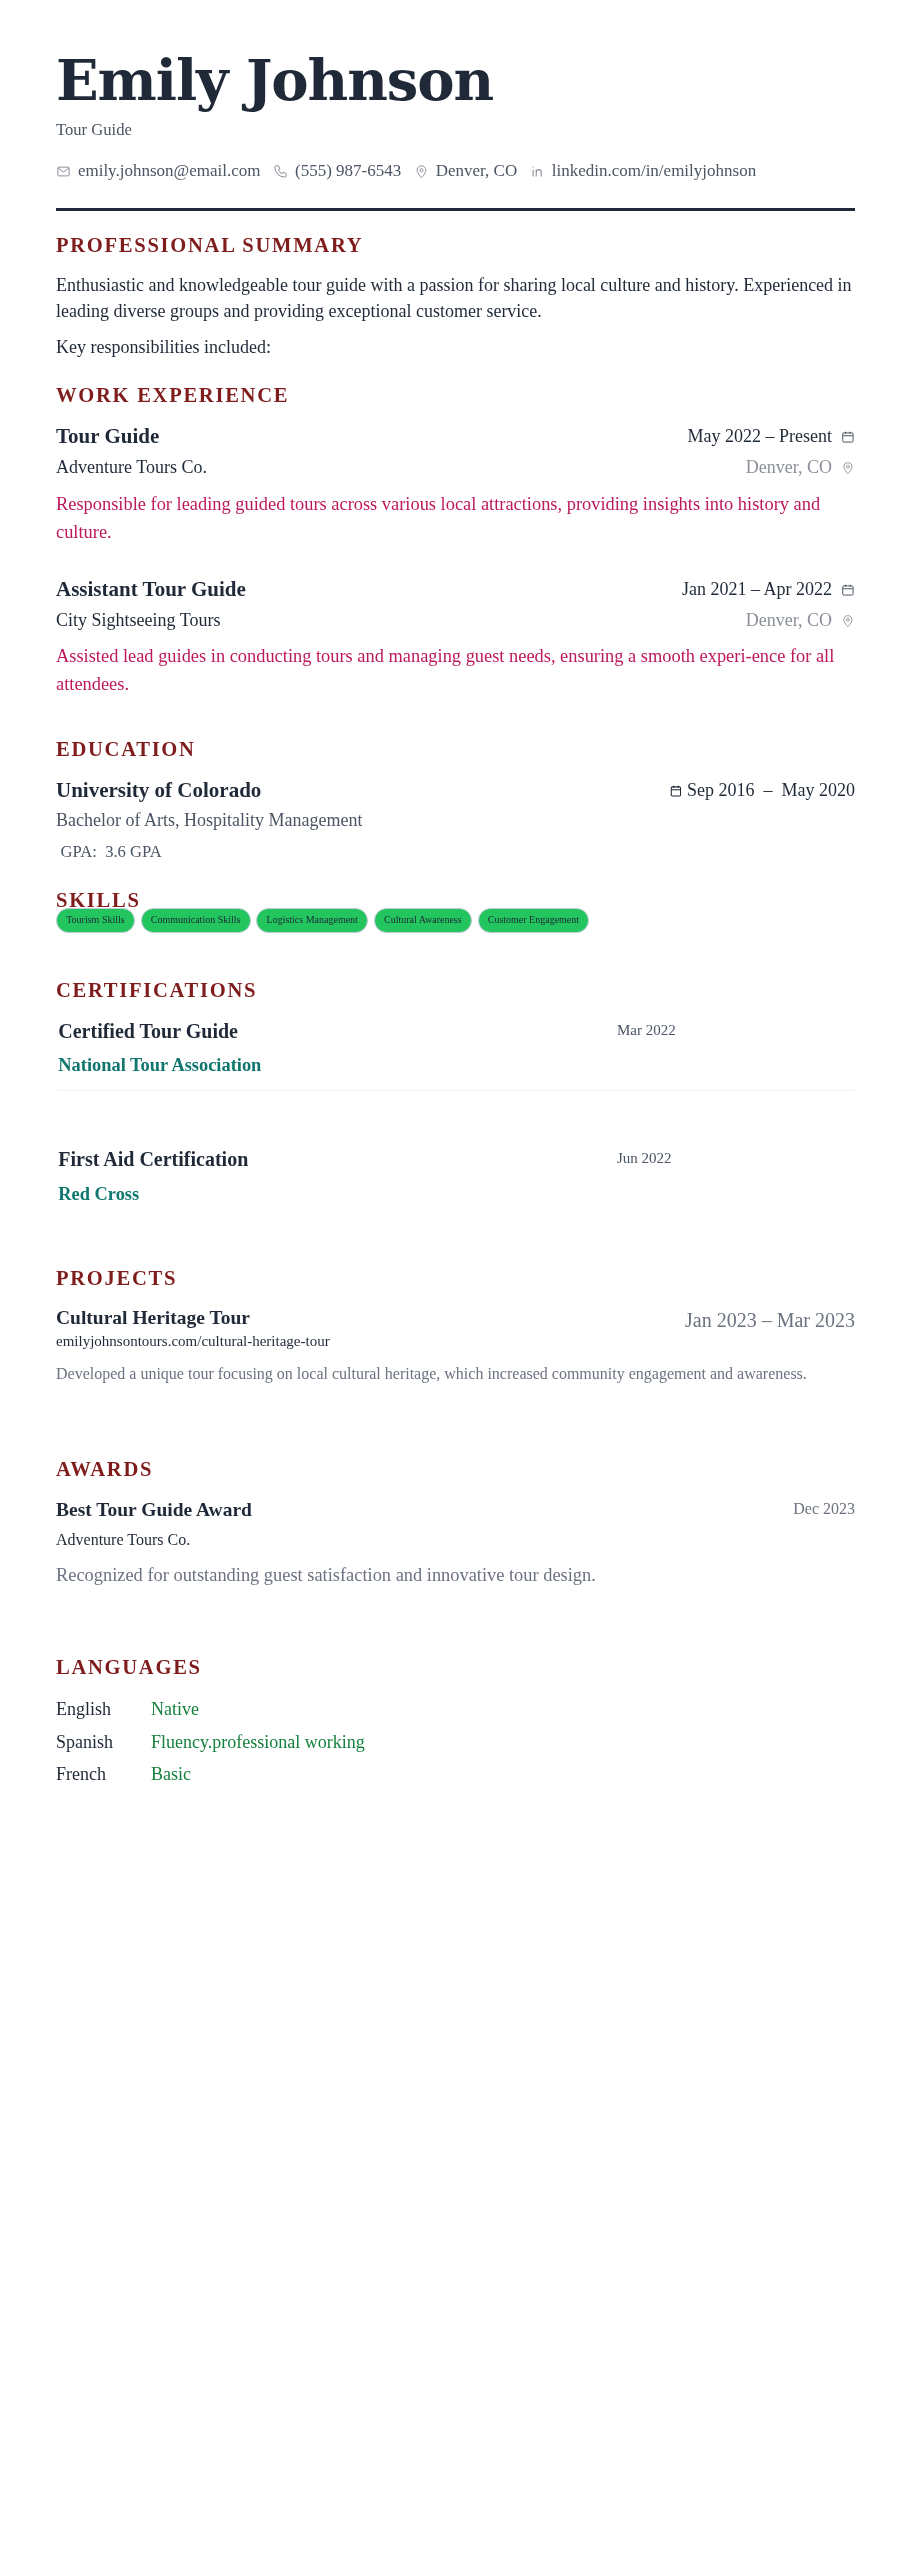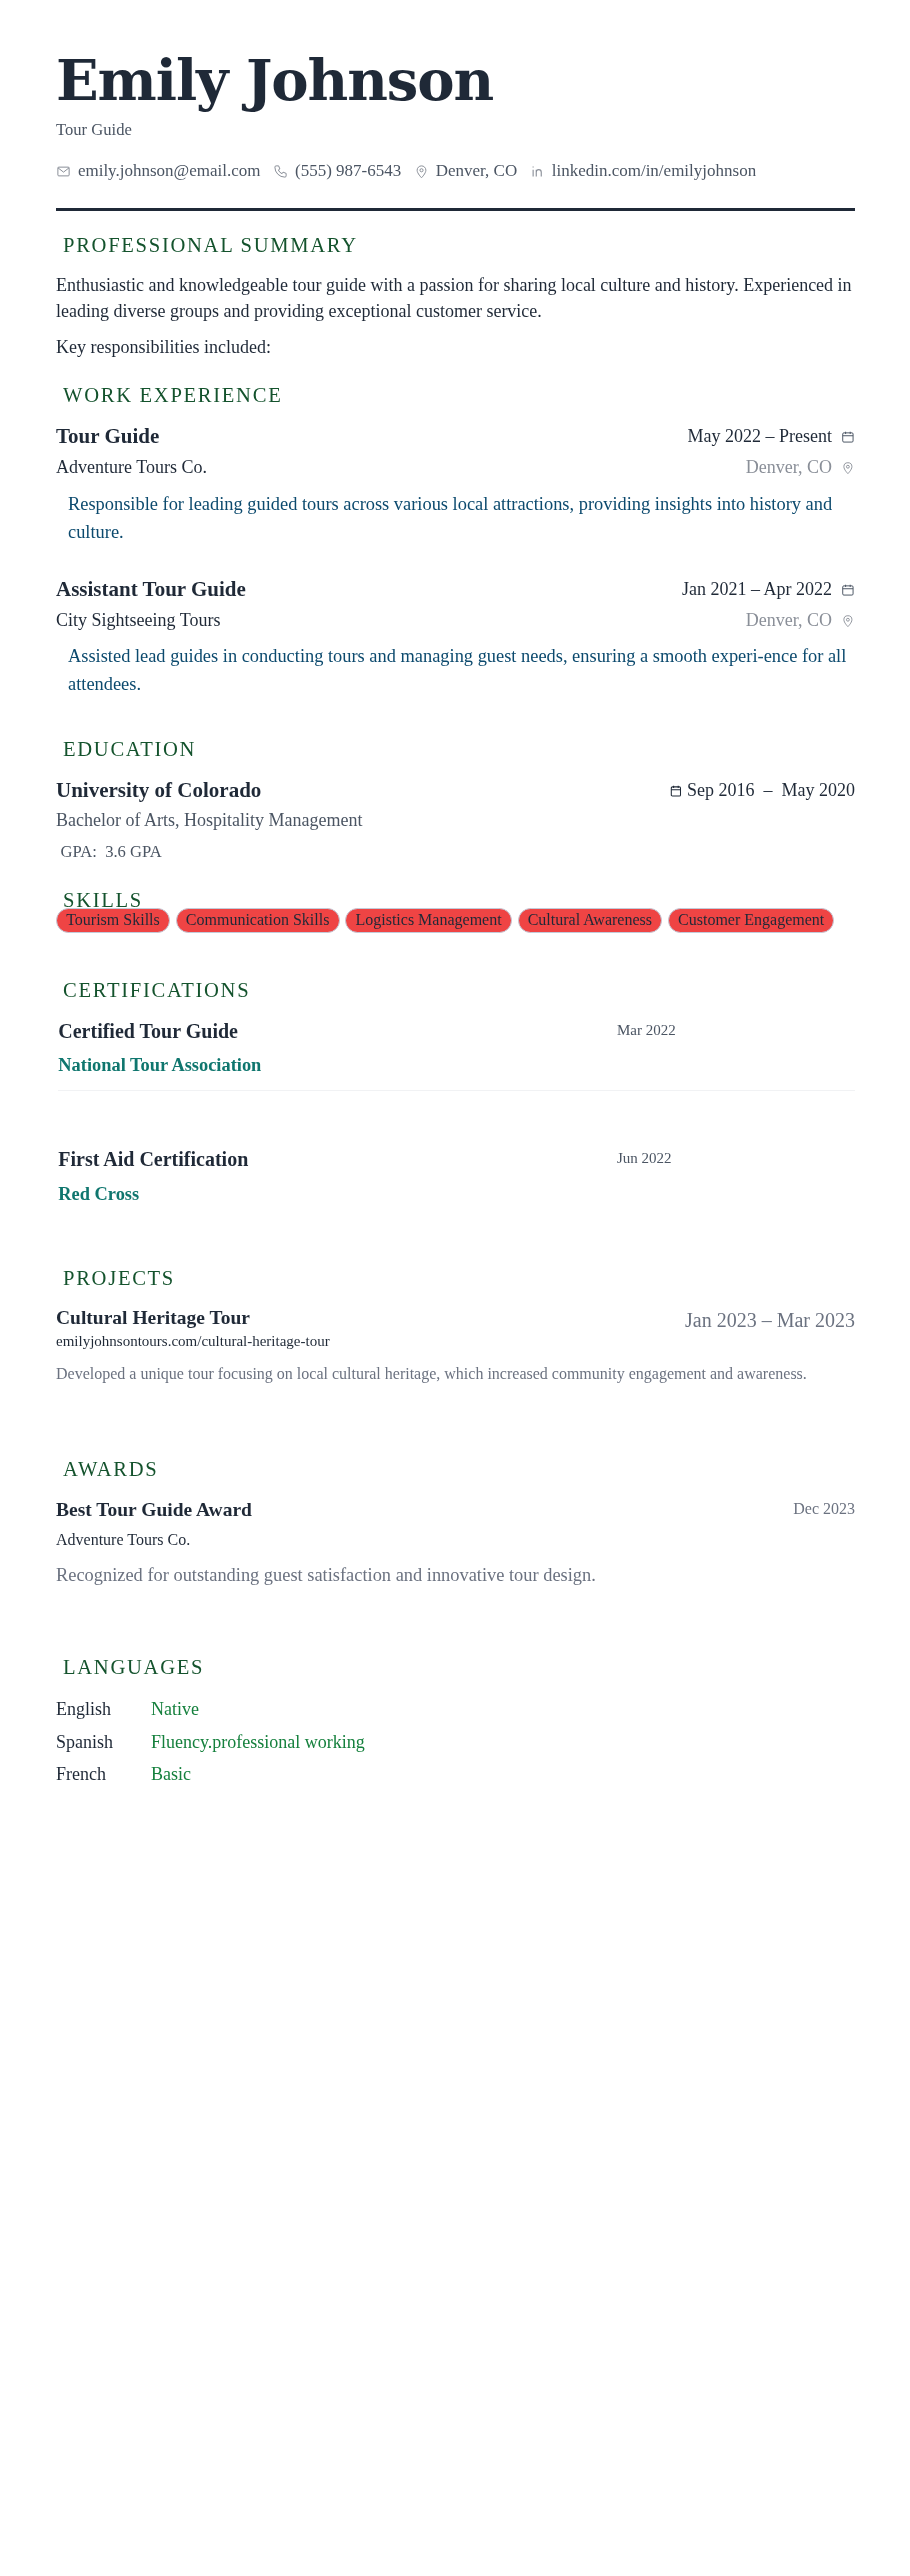--- a/index.html
+++ b/index.html
@@ -18,36 +18,36 @@
   .title { top: 120px; font-size: 16.6px; color: #4b5563; font-family: "Liberation Serif", serif; }
   .contact {
     top: 161px; display: flex; align-items: center; gap: 0;
     font-size: 17px; color: #4b5563; font-family: "Liberation Serif", serif;
   }
   .contact .item { display: flex; align-items: center; margin-right: 12.6px; }
   .contact .ico { width: 15px; height: 15px; margin-right: 6.9px; display: inline-flex; }
   .rule { position: absolute; left: 0; top: 208px; width: 799px; height: 2.9px; background: #1f2937; }
 
   .section-h {
-    position: absolute; left: 7px; font-size: 20.6px; font-weight: 400; letter-spacing: 1.7px;
-    color: #14532d; font-family: "Liberation Serif", serif; white-space: nowrap;
+    position: absolute; left: 0; font-size: 20.6px; font-weight: 700; letter-spacing: 1.7px;
+    color: #7f1d1d; font-family: "Liberation Serif", serif; white-space: nowrap;
   }
   .body-text { position: absolute; left: 0; font-size: 18px; color: #1f2937; font-family: "Liberation Serif", serif; line-height: 26px; }
   .entry-title { position: absolute; left: 0; font-size: 21px; font-weight: 700; color: #1f2937; font-family: "Liberation Serif", serif; white-space: nowrap; }
   .entry-sub { position: absolute; left: 0; font-size: 18px; color: #1f2937; font-family: "Liberation Serif", serif; white-space: nowrap; }
   .right { position: absolute; right: 0; display: flex; align-items: center; white-space: nowrap; font-family: "Liberation Serif", serif; }
   .date-r { font-size: 18px; color: #1f2937; align-items: center; }
   .loc-r { font-size: 18px; color: #8a8f98; }
   .ico-sm { width: 13.8px; height: 13.8px; margin-left: 9.2px; display: inline-flex; }
-  .desc { position: absolute; left: 12px; width: 794px; font-size: 18.4px; line-height: 27.5px; color: #0c4a6e; font-family: "Liberation Serif", serif; }
+  .desc { position: absolute; left: 0; width: 794px; font-size: 18.4px; line-height: 27.5px; color: #be185d; font-family: "Liberation Serif", serif; }
 
   .chips { position: absolute; left: 0; top: 908px; display: flex; gap: 5.7px; }
   .chip {
-    font-size: 16px; font-family: "Liberation Serif", serif; color: #1f2937;
-    background: #ef4444; border: 1.1px solid #c3cbd9; border-radius: 12.6px;
+    font-size: 10px; font-family: "Liberation Serif", serif; color: #1f2937;
+    background: #22c55e; border: 1.1px solid #c3cbd9; border-radius: 12.6px;
     padding: 3.4px 9.2px; white-space: nowrap; line-height: 16px;
   }
   .cert-title { position: absolute; left: 2.3px; font-size: 20px; font-weight: 700; color: #1f2937; font-family: "Liberation Serif", serif; white-space: nowrap; }
   .cert-issuer { position: absolute; left: 2.3px; font-size: 18.4px; font-weight: 700; color: #0f766e; font-family: "Liberation Serif", serif; white-space: nowrap; }
   .cert-date { position: absolute; left: 561px; font-size: 15px; color: #4b5563; font-family: "Liberation Serif", serif; white-space: nowrap; }
   .divider { position: absolute; left: 2.3px; width: 797px; height: 1.1px; background: #f1f2f4; }
 
   .grey-text { position: absolute; left: 0; font-size: 16px; color: #6b7280; font-family: "Liberation Serif", serif; line-height: 25px; width: 799px; }
   .lang-row { position: absolute; left: 0; display: flex; font-size: 18px; font-family: "Liberation Serif", serif; white-space: nowrap; }
   .lang-name { width: 95px; color: #1f2937; }

